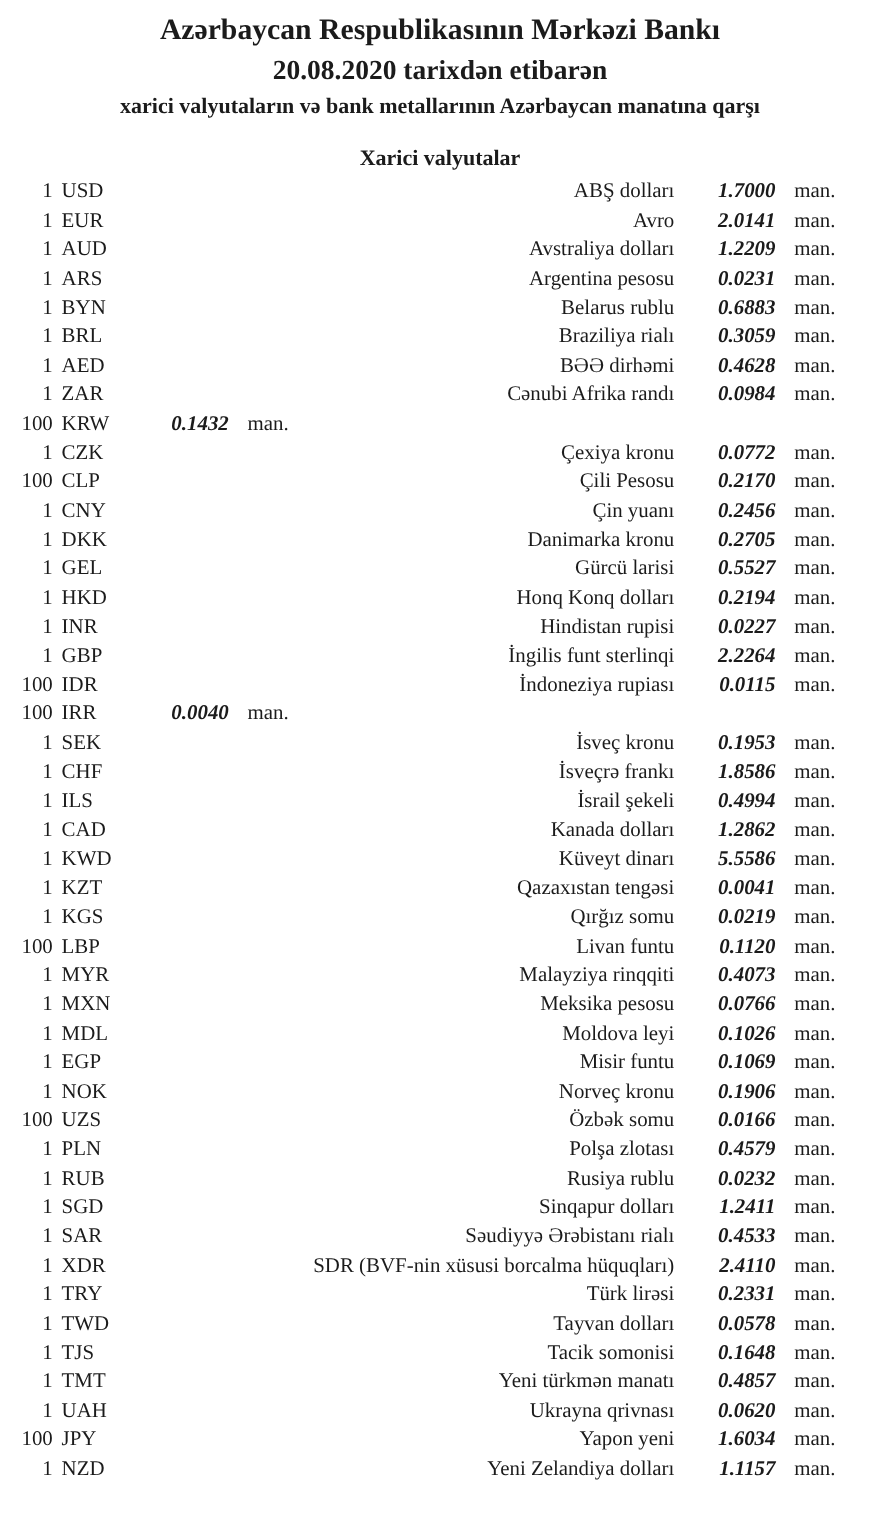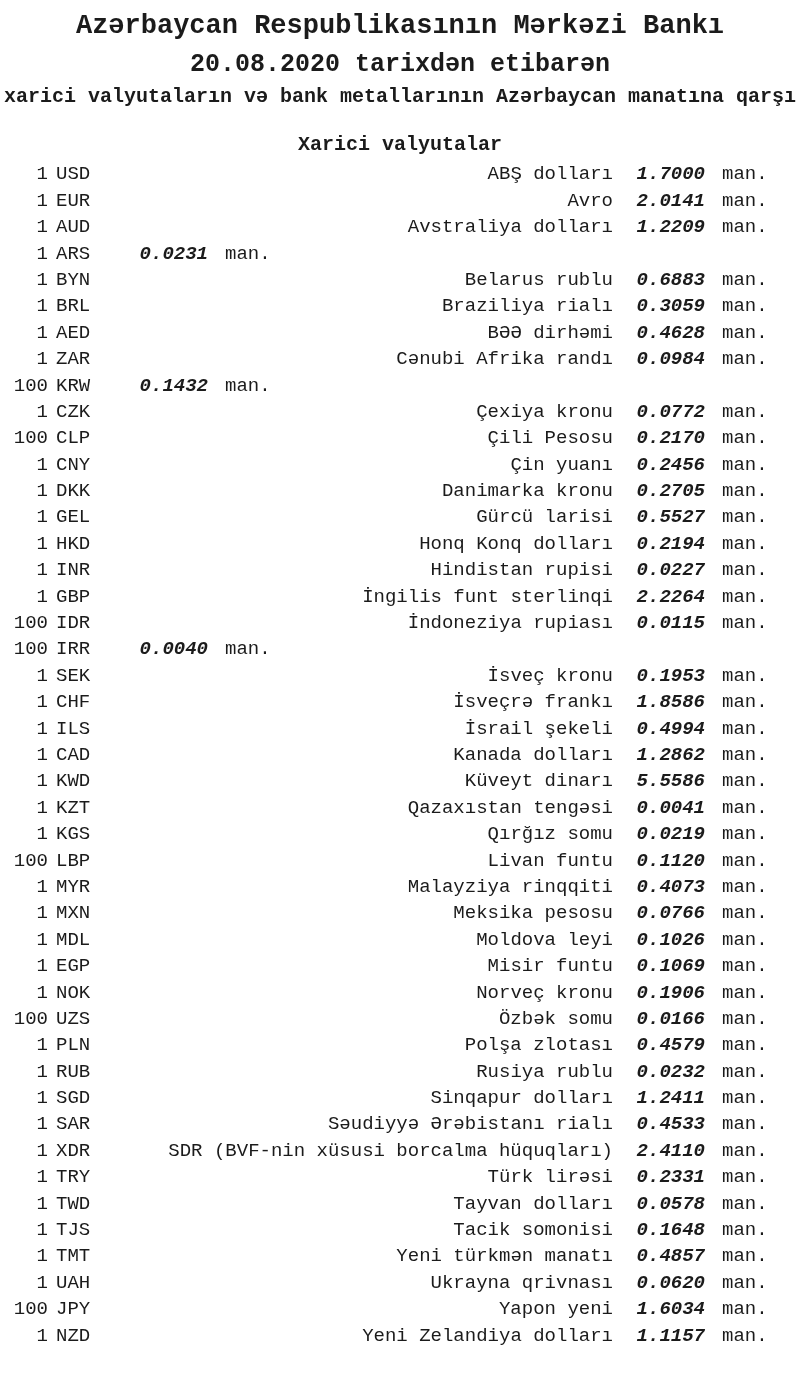--- a/index.html
+++ b/index.html
@@ -6,21 +6,21 @@
     margin: 0;
     padding: 0;
     background: #ffffff;
   }
   .page {
     position: relative;
     width: 800px;
     height: 1384px;
     background: #ffffff;
     color: #1b1b1b;
-    font-family: Liberation Mono, monospace;
+    font-family: Liberation Serif, serif;
     overflow: hidden;
     box-sizing: border-box;
   }
   .doc-header {
     text-align: center;
     padding-top: 10px;
   }
   .bank-title {
     font-size: 27px;
     font-weight: 700;
@@ -125,20 +125,21 @@
       <div class="rate-row">
       <span class="c-qty">1</span>
       <span class="c-code">AUD</span>
       <span class="c-name">Avstraliya dolları</span>
       <span class="c-rate">1.2209</span>
       <span class="c-unit">man.</span>
     </div>
       <div class="rate-row">
       <span class="c-qty">1</span>
       <span class="c-code">ARS</span>
+      <span class="c-name">Argentina pesosu</span>
       <span class="c-rate">0.0231</span>
       <span class="c-unit">man.</span>
     </div>
       <div class="rate-row">
       <span class="c-qty">1</span>
       <span class="c-code">BYN</span>
       <span class="c-name">Belarus rublu</span>
       <span class="c-rate">0.6883</span>
       <span class="c-unit">man.</span>
     </div>

